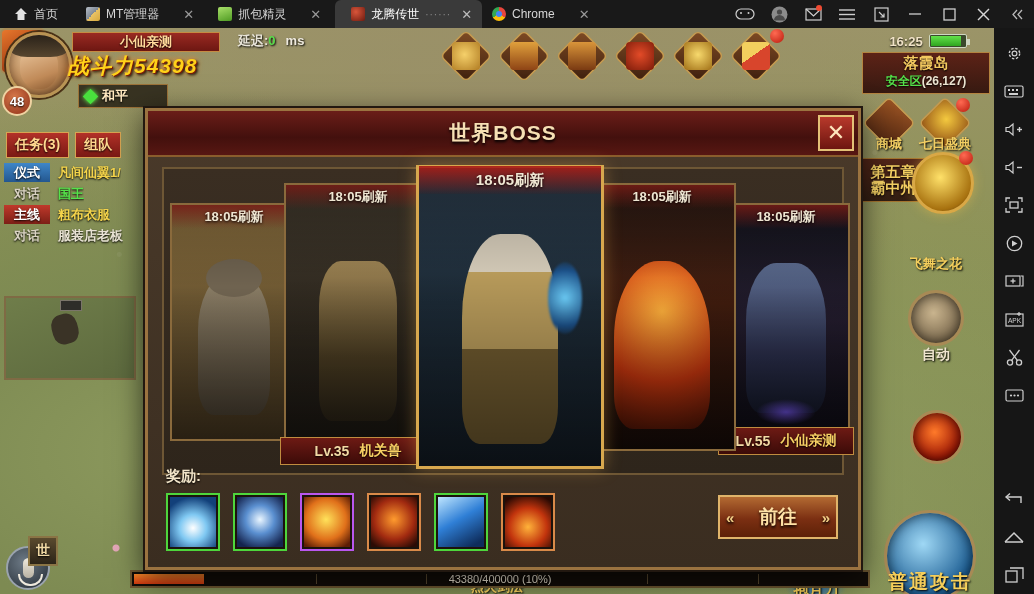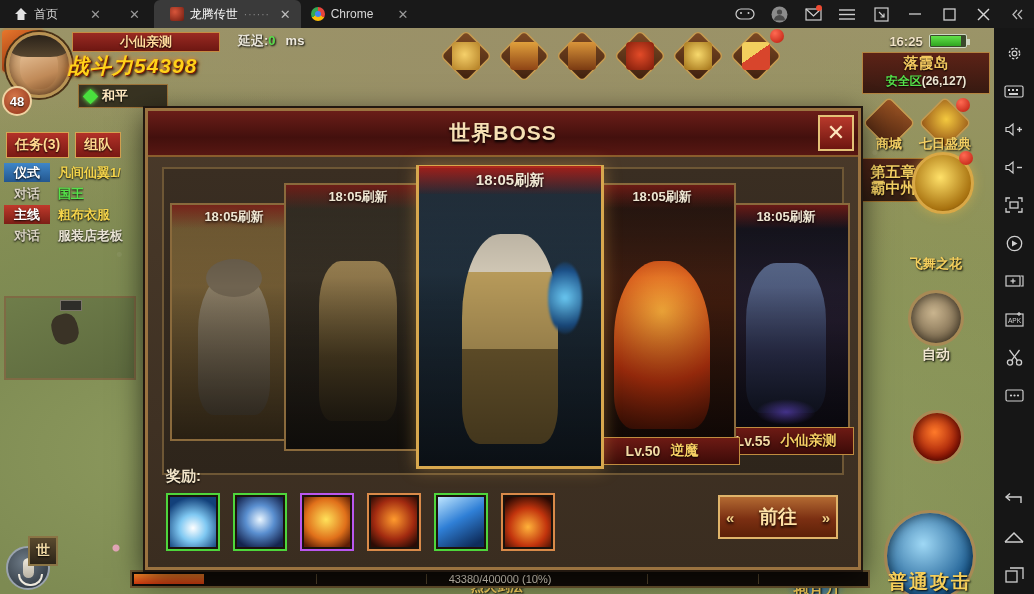--- a/index.html
+++ b/index.html
@@ -330,22 +330,30 @@
 
     <div class="tab home">
       <span class="tico house">
         <svg width="14" height="14" viewBox="0 0 14 14">
             <path d="M7 1 L13 7 H10.5 V13 H3.5 V7 H1 Z" fill="#e2e2e2"></path>
           </svg>
       </span>
       <span>首页</span>
     </div>
 
+    <div class="tab">
+      <span class="tico mt"></span>
+      <span>MT管理器</span>
+    </div>
     <div class="tabclose">✕</div>
 
+    <div class="tab">
+      <span class="tico zhua"></span>
+      <span>抓包精灵</span>
+    </div>
     <div class="tabclose">✕</div>
 
     <div class="tab active">
       <span class="tico lt"></span>
       <span>龙腾传世</span>
       <span class="tabdots">······</span>
       <span style="color:#bdbdbd;font-size:13px;padding-left:4px;">✕</span>
     </div>
 
     <div class="tab">
@@ -570,42 +578,42 @@
             <div class="time">18:05刷新</div>
           </div>
 
           <div class="card side c2">
             <div class="pic">
                 <div class="art a2"></div>
                 <div class="fig b2"></div>
                 <div class="shade"></div>
               </div>
             <div class="time">18:05刷新</div>
+            <div class="namebar">
+              <span>Lv.35</span>
+              <span class="nm">机关兽</span>
+            </div>
           </div>
 
           <div class="card c3">
             <div class="pic">
                 <div class="art a3"></div>
                 <div class="fig b3"></div>
                 <div class="shade"></div>
               </div>
             <div class="time">18:05刷新</div>
           </div>
 
           <div class="card side c4">
             <div class="pic">
                 <div class="art a4"></div>
                 <div class="fig b4"></div>
                 <div class="shade"></div>
               </div>
             <div class="time">18:05刷新</div>
-            <div class="namebar">
-              <span>Lv.50</span>
-              <span class="nm">逆魔</span>
-            </div>
           </div>
 
           <div class="card side c5">
             <div class="pic">
                 <div class="art a5"></div>
                 <div class="fig b5"></div>
                 <div class="shade"></div>
               </div>
             <div class="time">18:05刷新</div>
             <div class="namebar">

